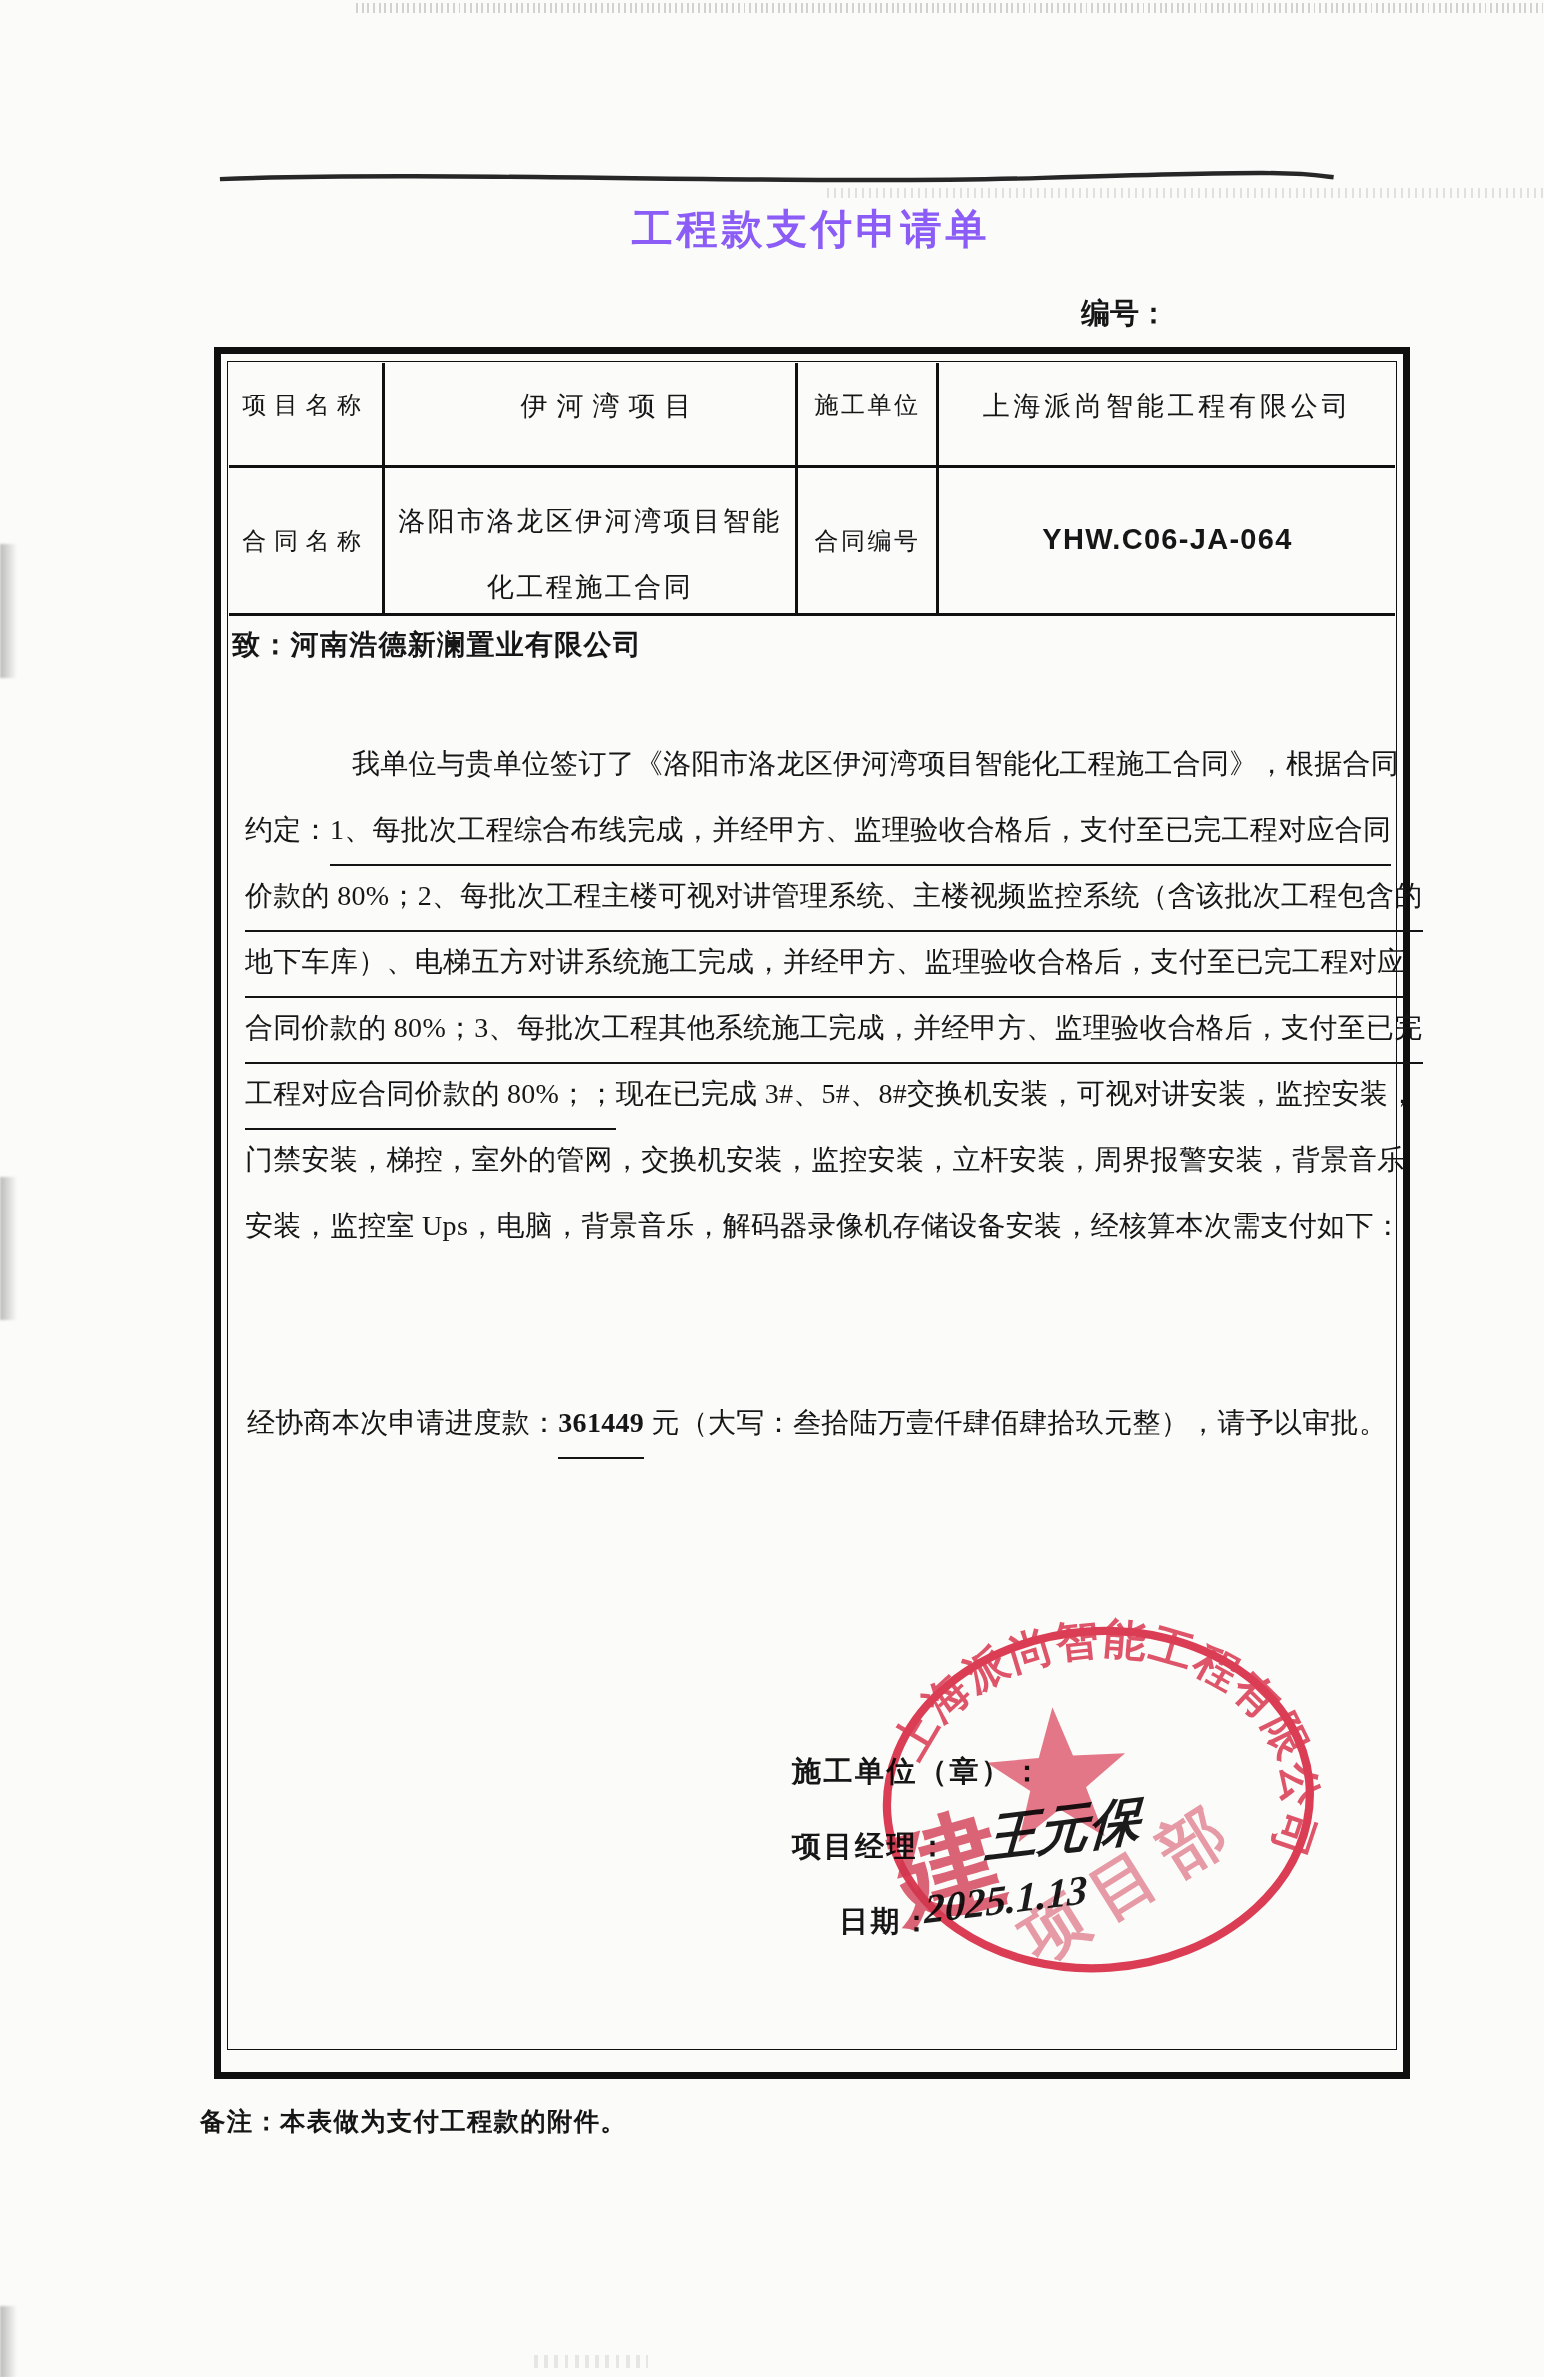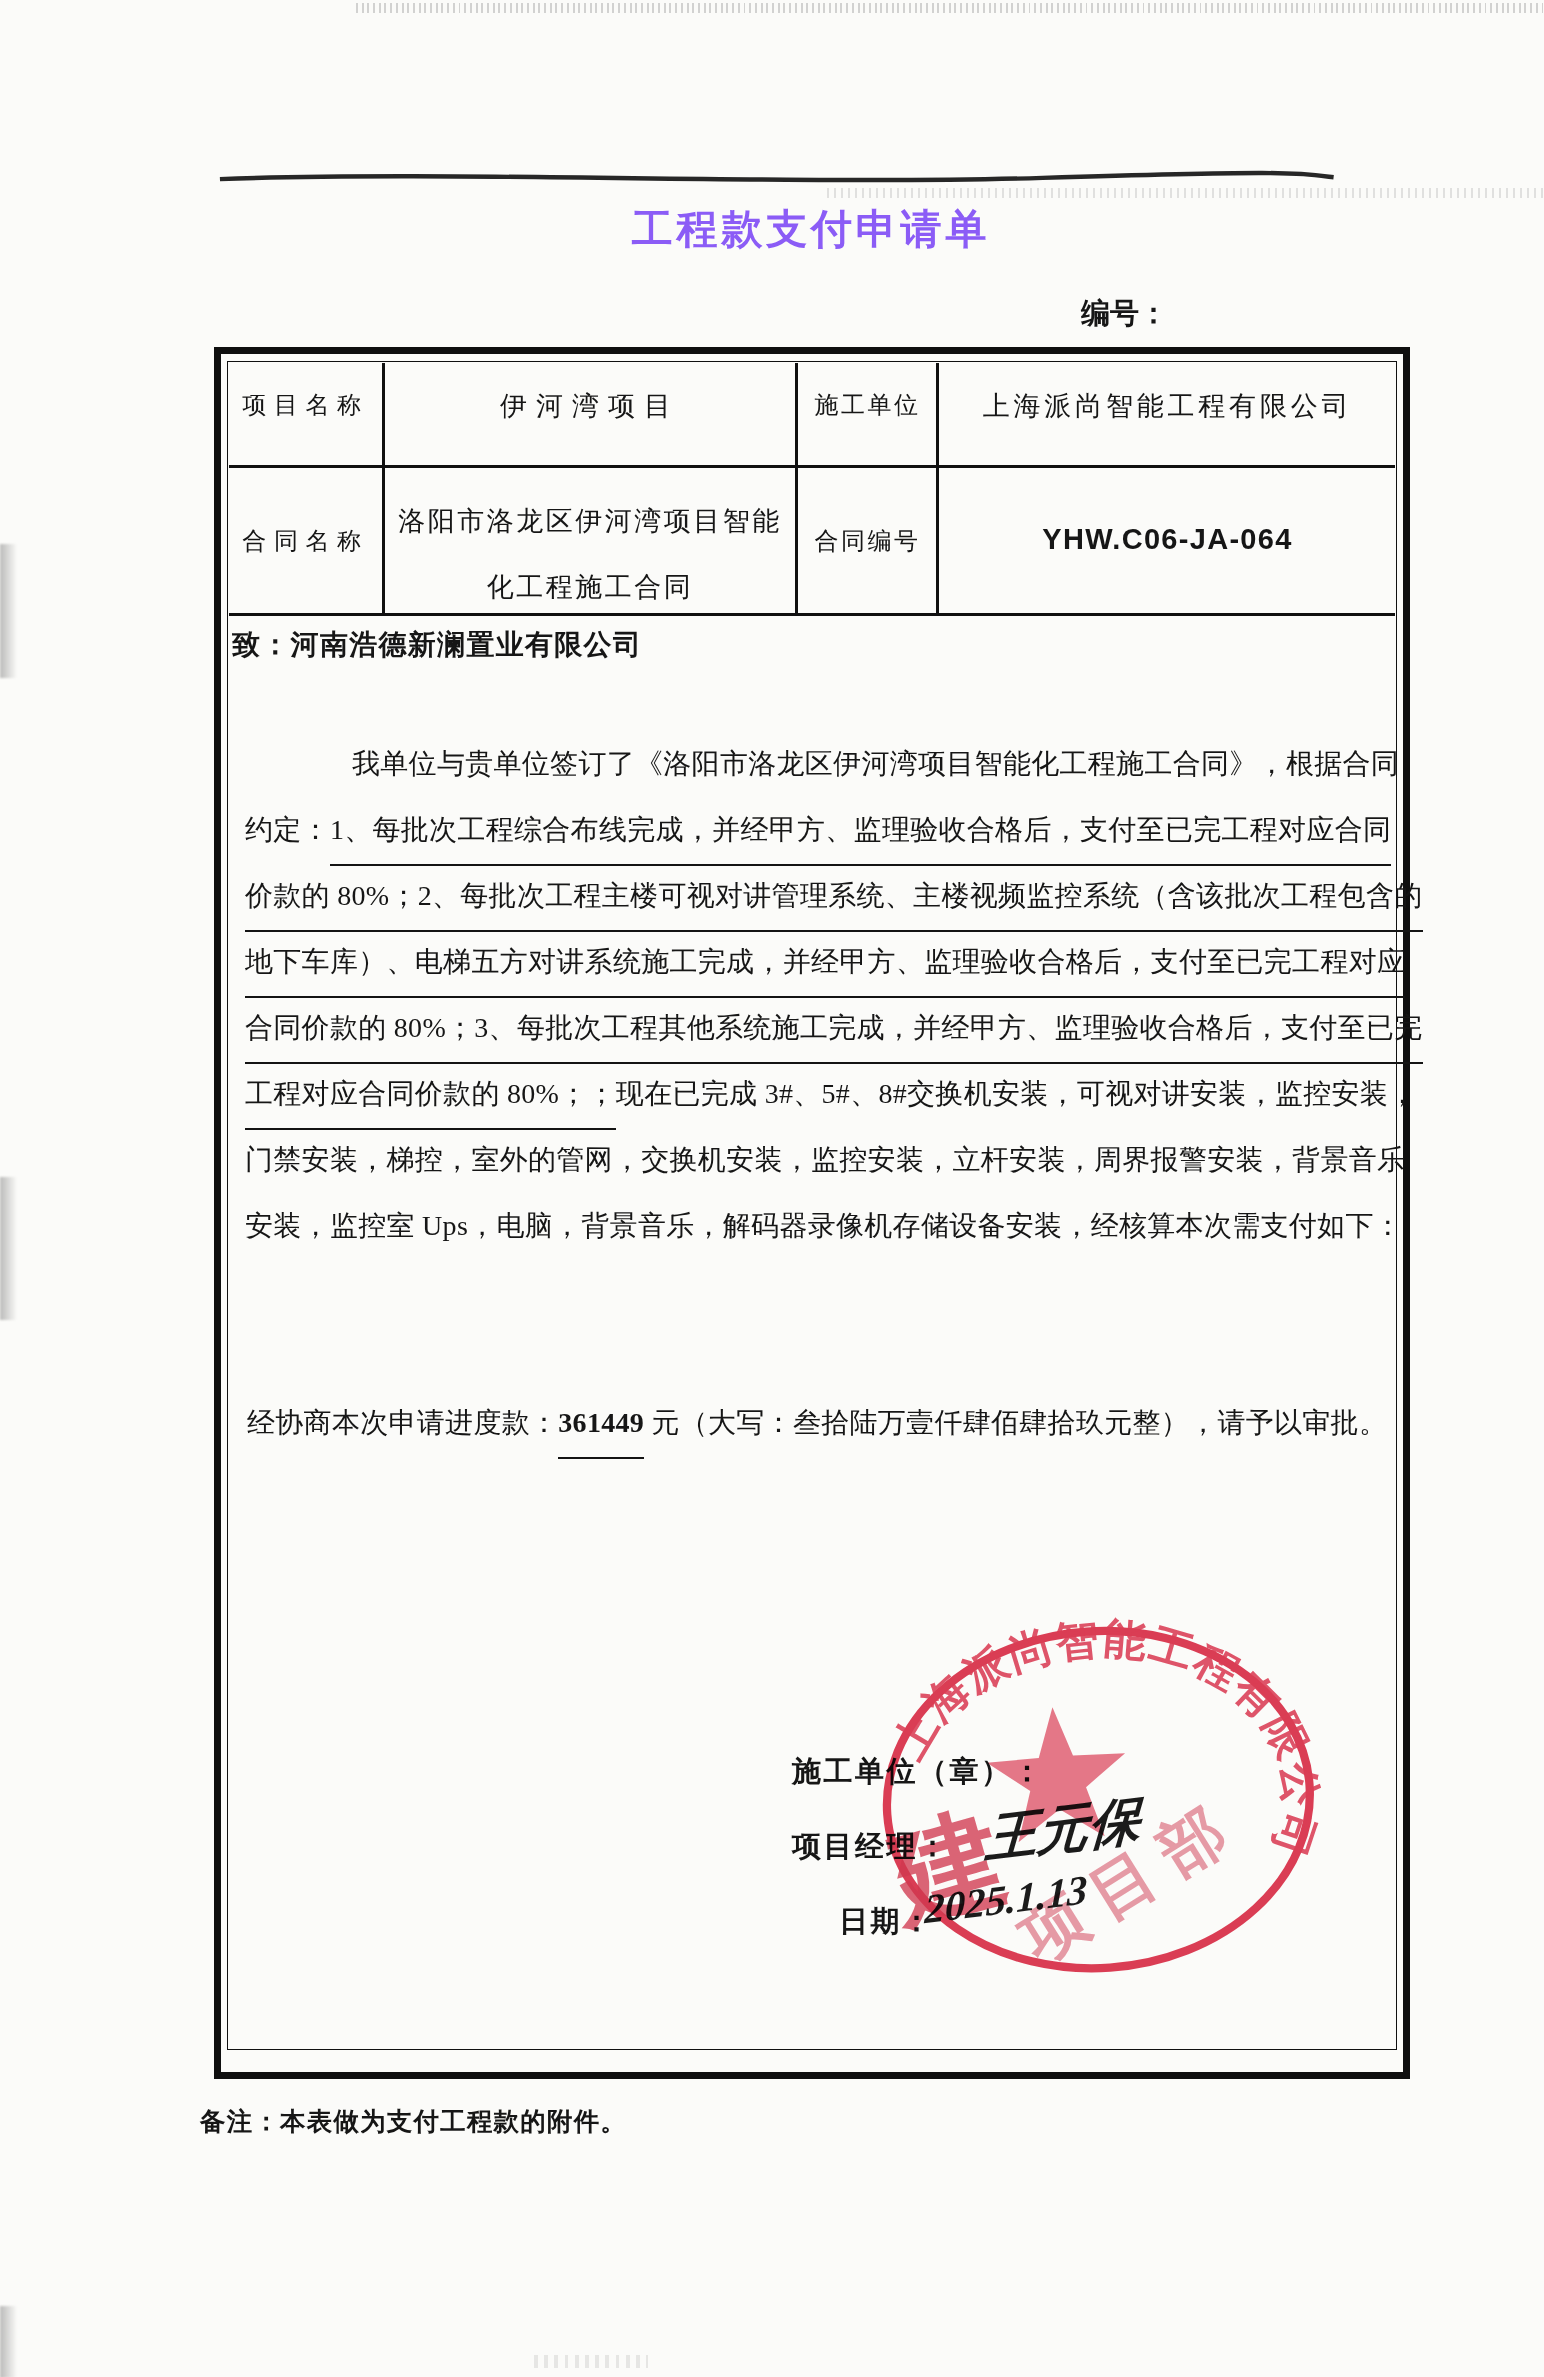--- a/index.html
+++ b/index.html
@@ -64,21 +64,21 @@
 <div class="abs form-outer"></div>
 <div class="abs form-inner"></div>
 
 <div class="abs hline" style="left:229px;top:465px;width:1166px;height:2.5px;"></div>
 <div class="abs hline" style="left:229px;top:613px;width:1166px;height:3.2px;"></div>
 <div class="abs vline" style="left:382px;top:363px;width:2.5px;height:251px;"></div>
 <div class="abs vline" style="left:795px;top:363px;width:2.5px;height:251px;"></div>
 <div class="abs vline" style="left:936px;top:363px;width:2.5px;height:251px;"></div>
 
 <div class="abs cell" style="left:229px;top:389px;width:153px;letter-spacing:7.6px;">项目名称</div>
-<div class="abs cell v" style="left:385px;top:388px;width:410px;letter-spacing:9px;">伊河湾项目</div>
+<div class="abs cell v" style="left:385px;top:388px;width:451px;letter-spacing:9px;">伊河湾项目</div>
 <div class="abs cell" style="left:798px;top:389px;width:139px;letter-spacing:2.5px;">施工单位</div>
 <div class="abs cell v" style="left:939px;top:388px;width:457px;letter-spacing:3.8px;">上海派尚智能工程有限公司</div>
 
 <div class="abs cell" style="left:229px;top:525px;width:153px;letter-spacing:7.6px;">合同名称</div>
 <div class="abs cell v" style="left:385px;top:488px;width:410px;line-height:66px;letter-spacing:2.5px;">
   <div>洛阳市洛龙区伊河湾项目智能</div>
   <div>化工程施工合同</div>
 </div>
 <div class="abs cell" style="left:798px;top:525px;width:139px;letter-spacing:2.5px;">合同编号</div>
 <div class="abs cell" style="left:939px;top:523px;width:457px;font-family:'Liberation Sans','DejaVu Sans',sans-serif;font-size:29px;font-weight:600;letter-spacing:1.3px;">YHW.C06-JA-064</div>

